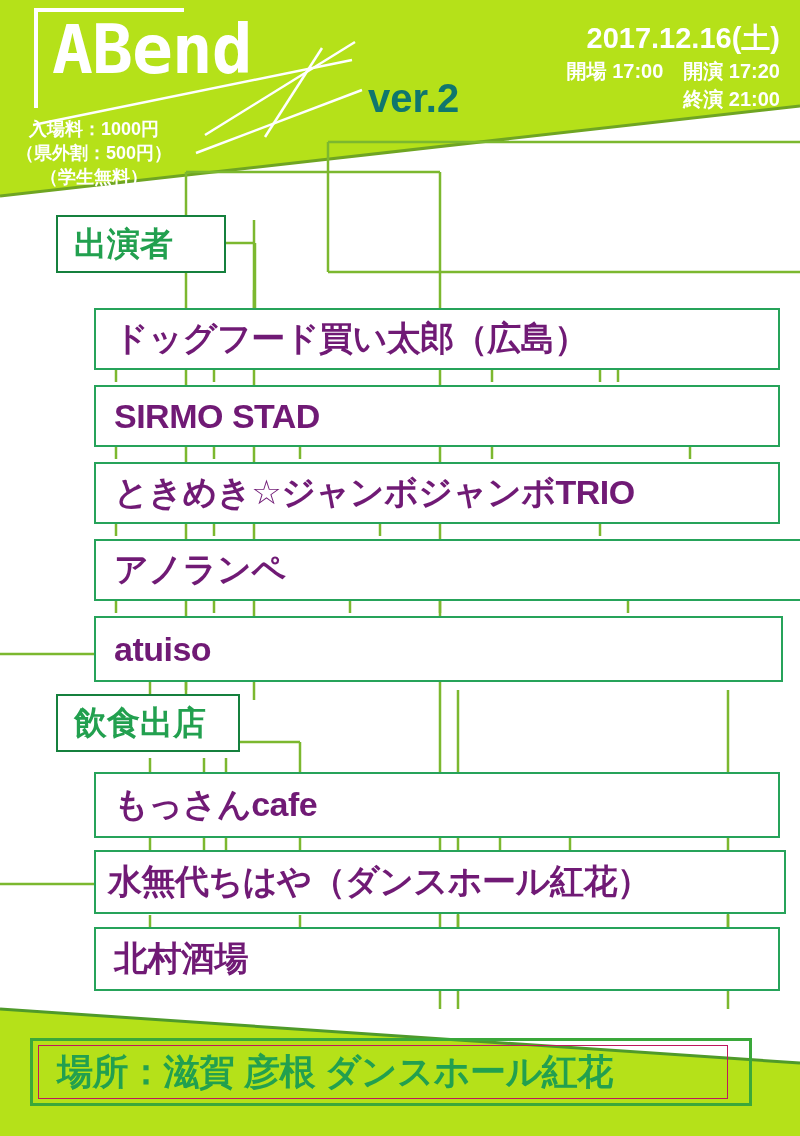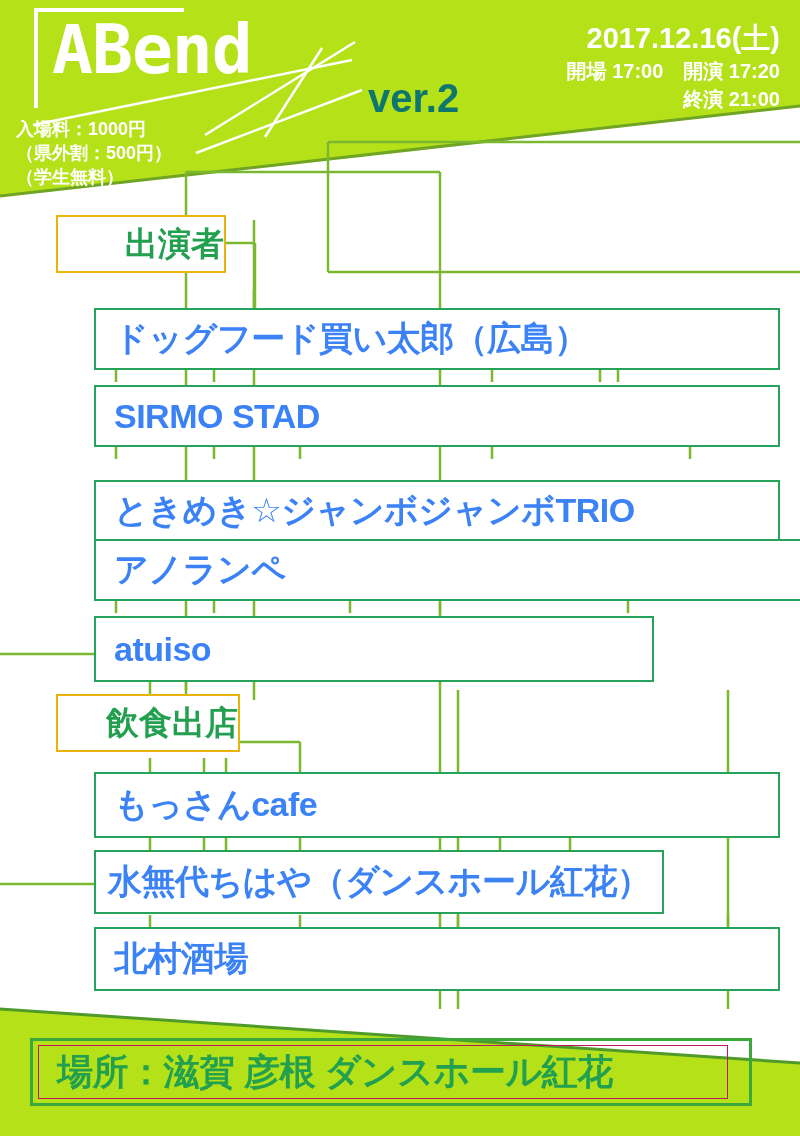--- a/index.html
+++ b/index.html
@@ -88,32 +88,32 @@
 
   .price-block {
     position: absolute;
     left: 16px;
     top: 118px;
     color: #ffffff;
     font-size: 18px;
     font-weight: bold;
     line-height: 1.33;
     white-space: nowrap;
+    text-align: center;
   }
 
   
   .section-head {
     position: absolute;
-    border: 2px solid #eab308;
+    border: 2px solid #15803d;
     background: #ffffff;
     box-sizing: border-box;
     display: flex;
     align-items: center;
     padding-left: 16px;
-    justify-content: flex-end;
   }
   .section-head .label {
     font-size: 33px;
     font-weight: bold;
     color: #22a04f;
     white-space: nowrap;
   }
 
   
   .row {
@@ -121,21 +121,21 @@
     border: 2px solid #26a35a;
     background: #ffffff;
     box-sizing: border-box;
     display: flex;
     align-items: center;
     padding-left: 18px;
   }
   .row .label {
     font-size: 34px;
     font-weight: bold;
-    color: #3b82f6;
+    color: #701a75;
     white-space: nowrap;
     letter-spacing: -0.5px;
   }
 
   
   .venue-outer {
     position: absolute;
     left: 30px;
     top: 1038px;
     width: 722px;
@@ -278,38 +278,38 @@
   <div class="section-head" style="left:56px; top:215px; width:170px; height:58px;">
     <span class="label">出演者</span>
   </div>
 
   <div class="row" style="left:94px; top:308px; width:686px; height:62px;">
     <span class="label">ドッグフード買い太郎（広島）</span>
   </div>
   <div class="row" style="left:94px; top:385px; width:686px; height:62px;">
     <span class="label">SIRMO STAD</span>
   </div>
-  <div class="row" style="left:94px; top:480px; width:686px; height:62px;">
+  <div class="row" style="left:94px; top:462px; width:686px; height:62px;">
     <span class="label">ときめき☆ジャンボジャンボTRIO</span>
   </div>
   <div class="row" style="left:94px; top:539px; width:778px; height:62px;">
     <span class="label">アノランペ</span>
   </div>
-  <div class="row" style="left:94px; top:616px; width:560px; height:66px;">
+  <div class="row" style="left:94px; top:616px; width:689px; height:66px;">
     <span class="label">atuiso</span>
   </div>
 
   <div class="section-head" style="left:56px; top:694px; width:184px; height:58px;">
     <span class="label">飲食出店</span>
   </div>
 
   <div class="row" style="left:94px; top:772px; width:686px; height:66px;">
     <span class="label">もっさんcafe</span>
   </div>
-  <div class="row" style="left:94px; top:850px; width:570px; height:64px;padding-left:12px;">
+  <div class="row" style="left:94px; top:850px; width:692px; height:64px;padding-left:12px;">
     <span class="label">水無代ちはや（ダンスホール紅花）</span>
   </div>
   <div class="row" style="left:94px; top:927px; width:686px; height:64px;">
     <span class="label">北村酒場</span>
   </div>
 
   <div class="venue-outer"></div>
   <div class="venue-inner">
     <span class="label">場所：滋賀 彦根 ダンスホール紅花</span>
   </div>

